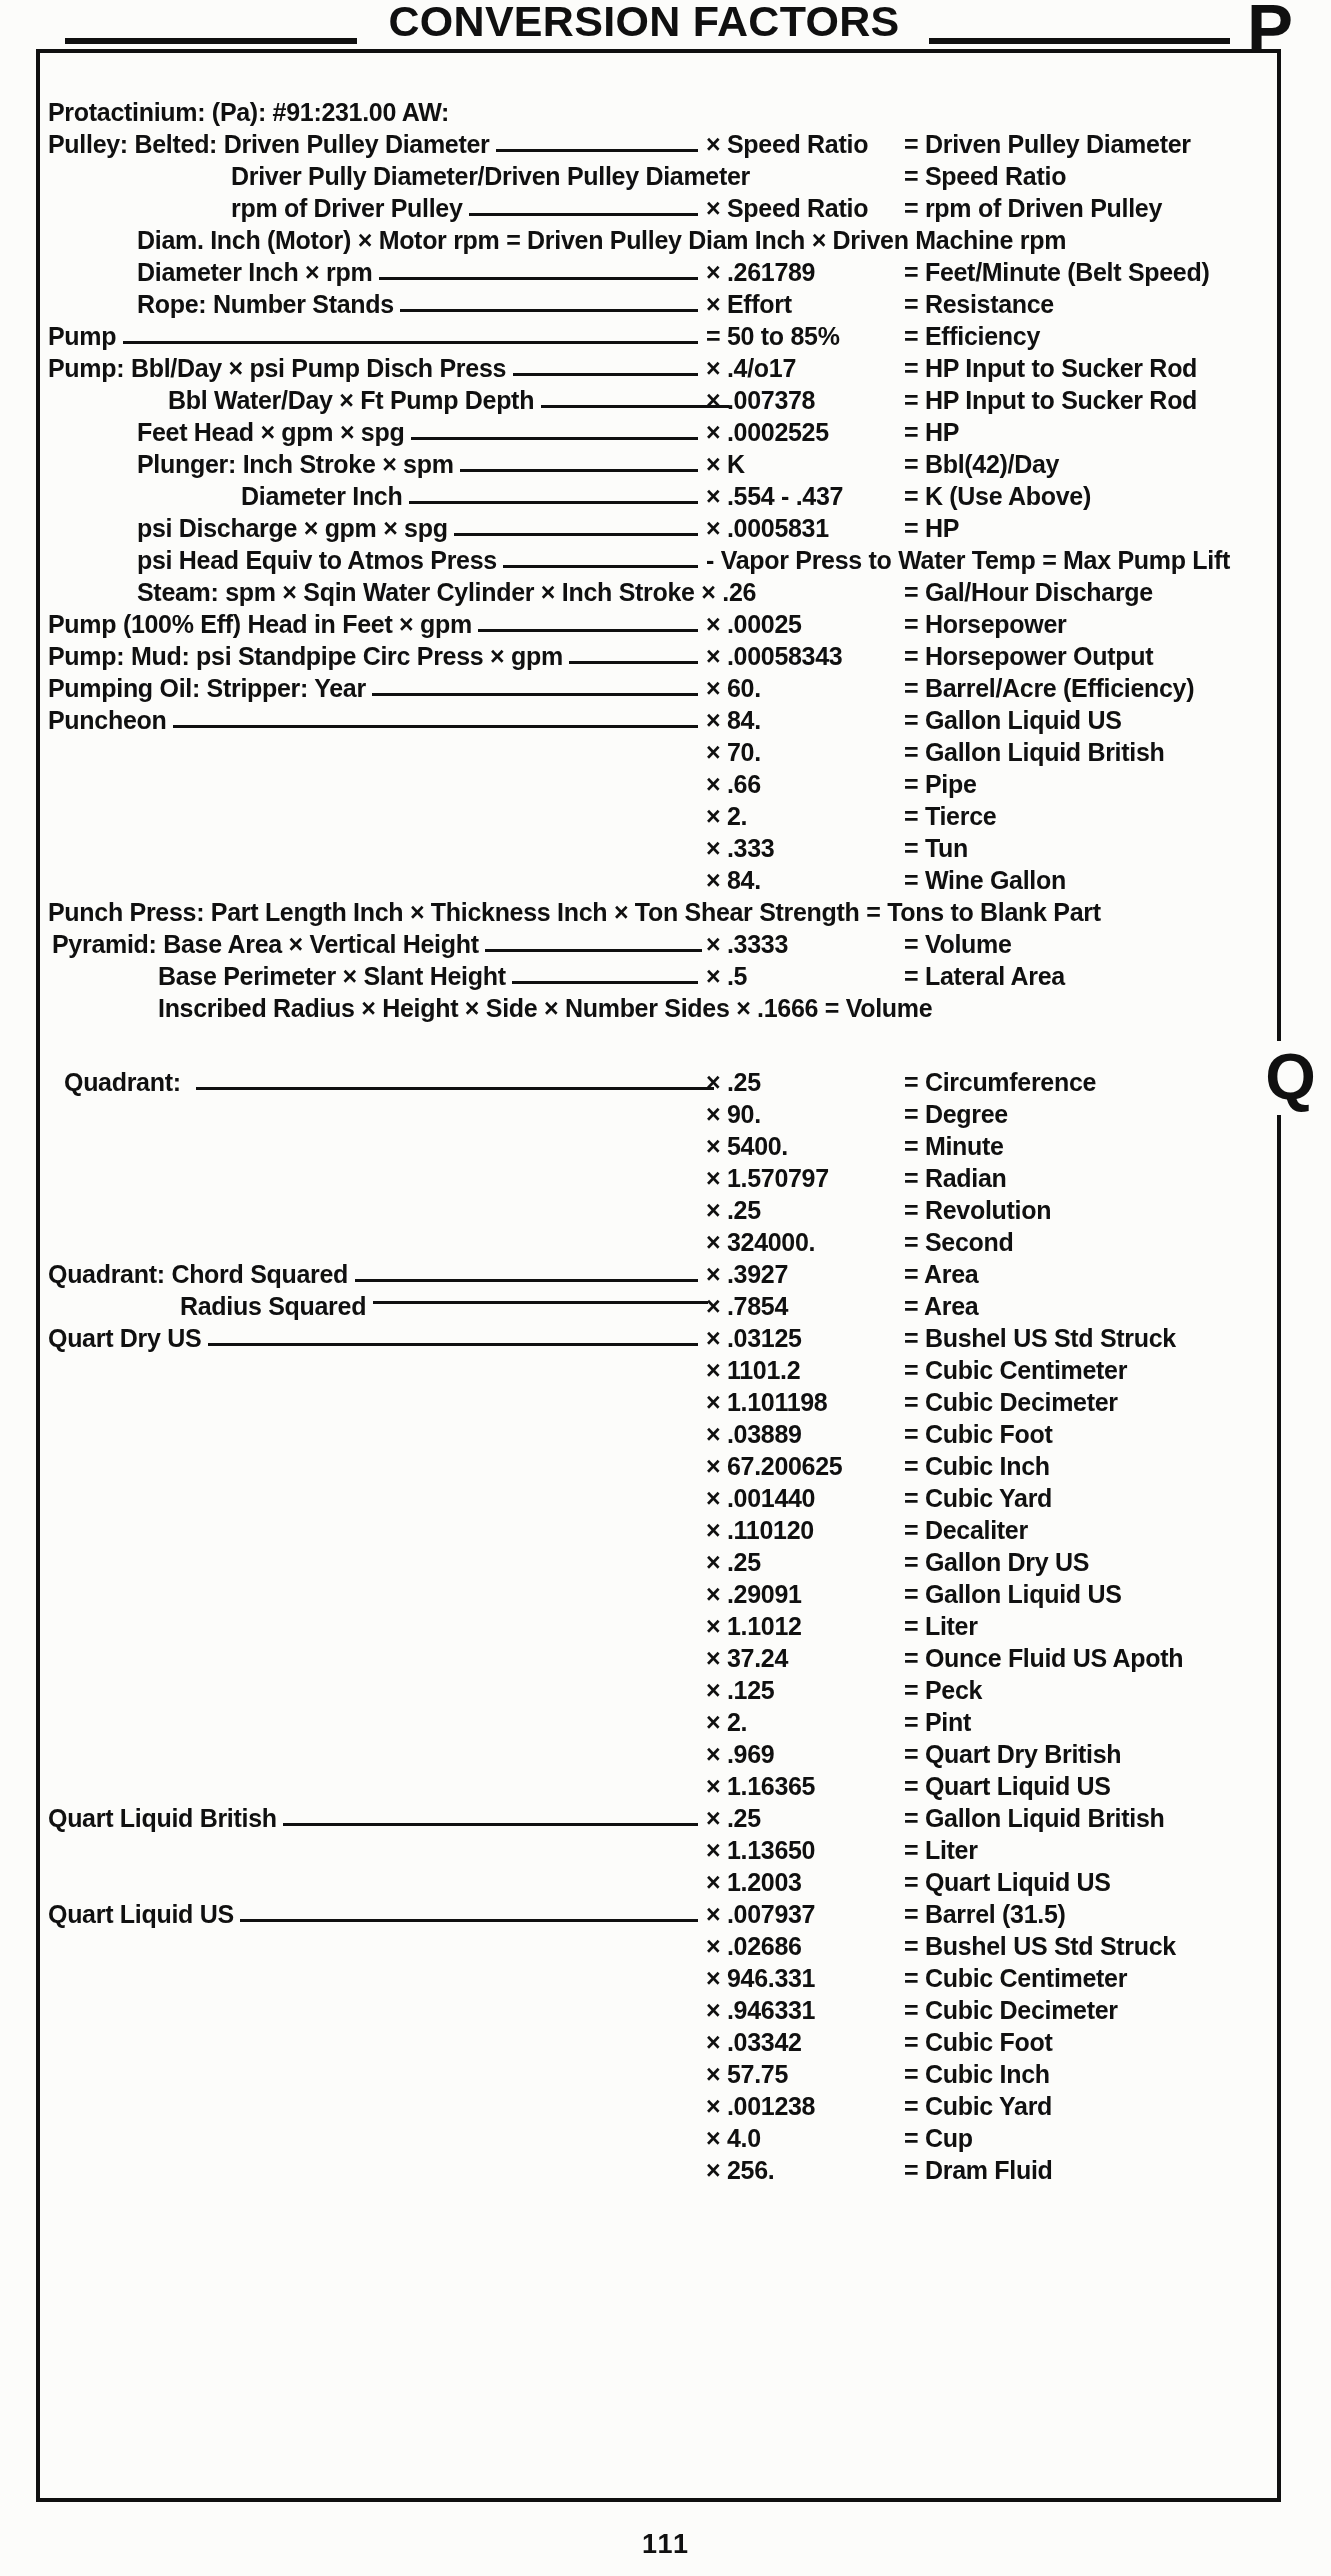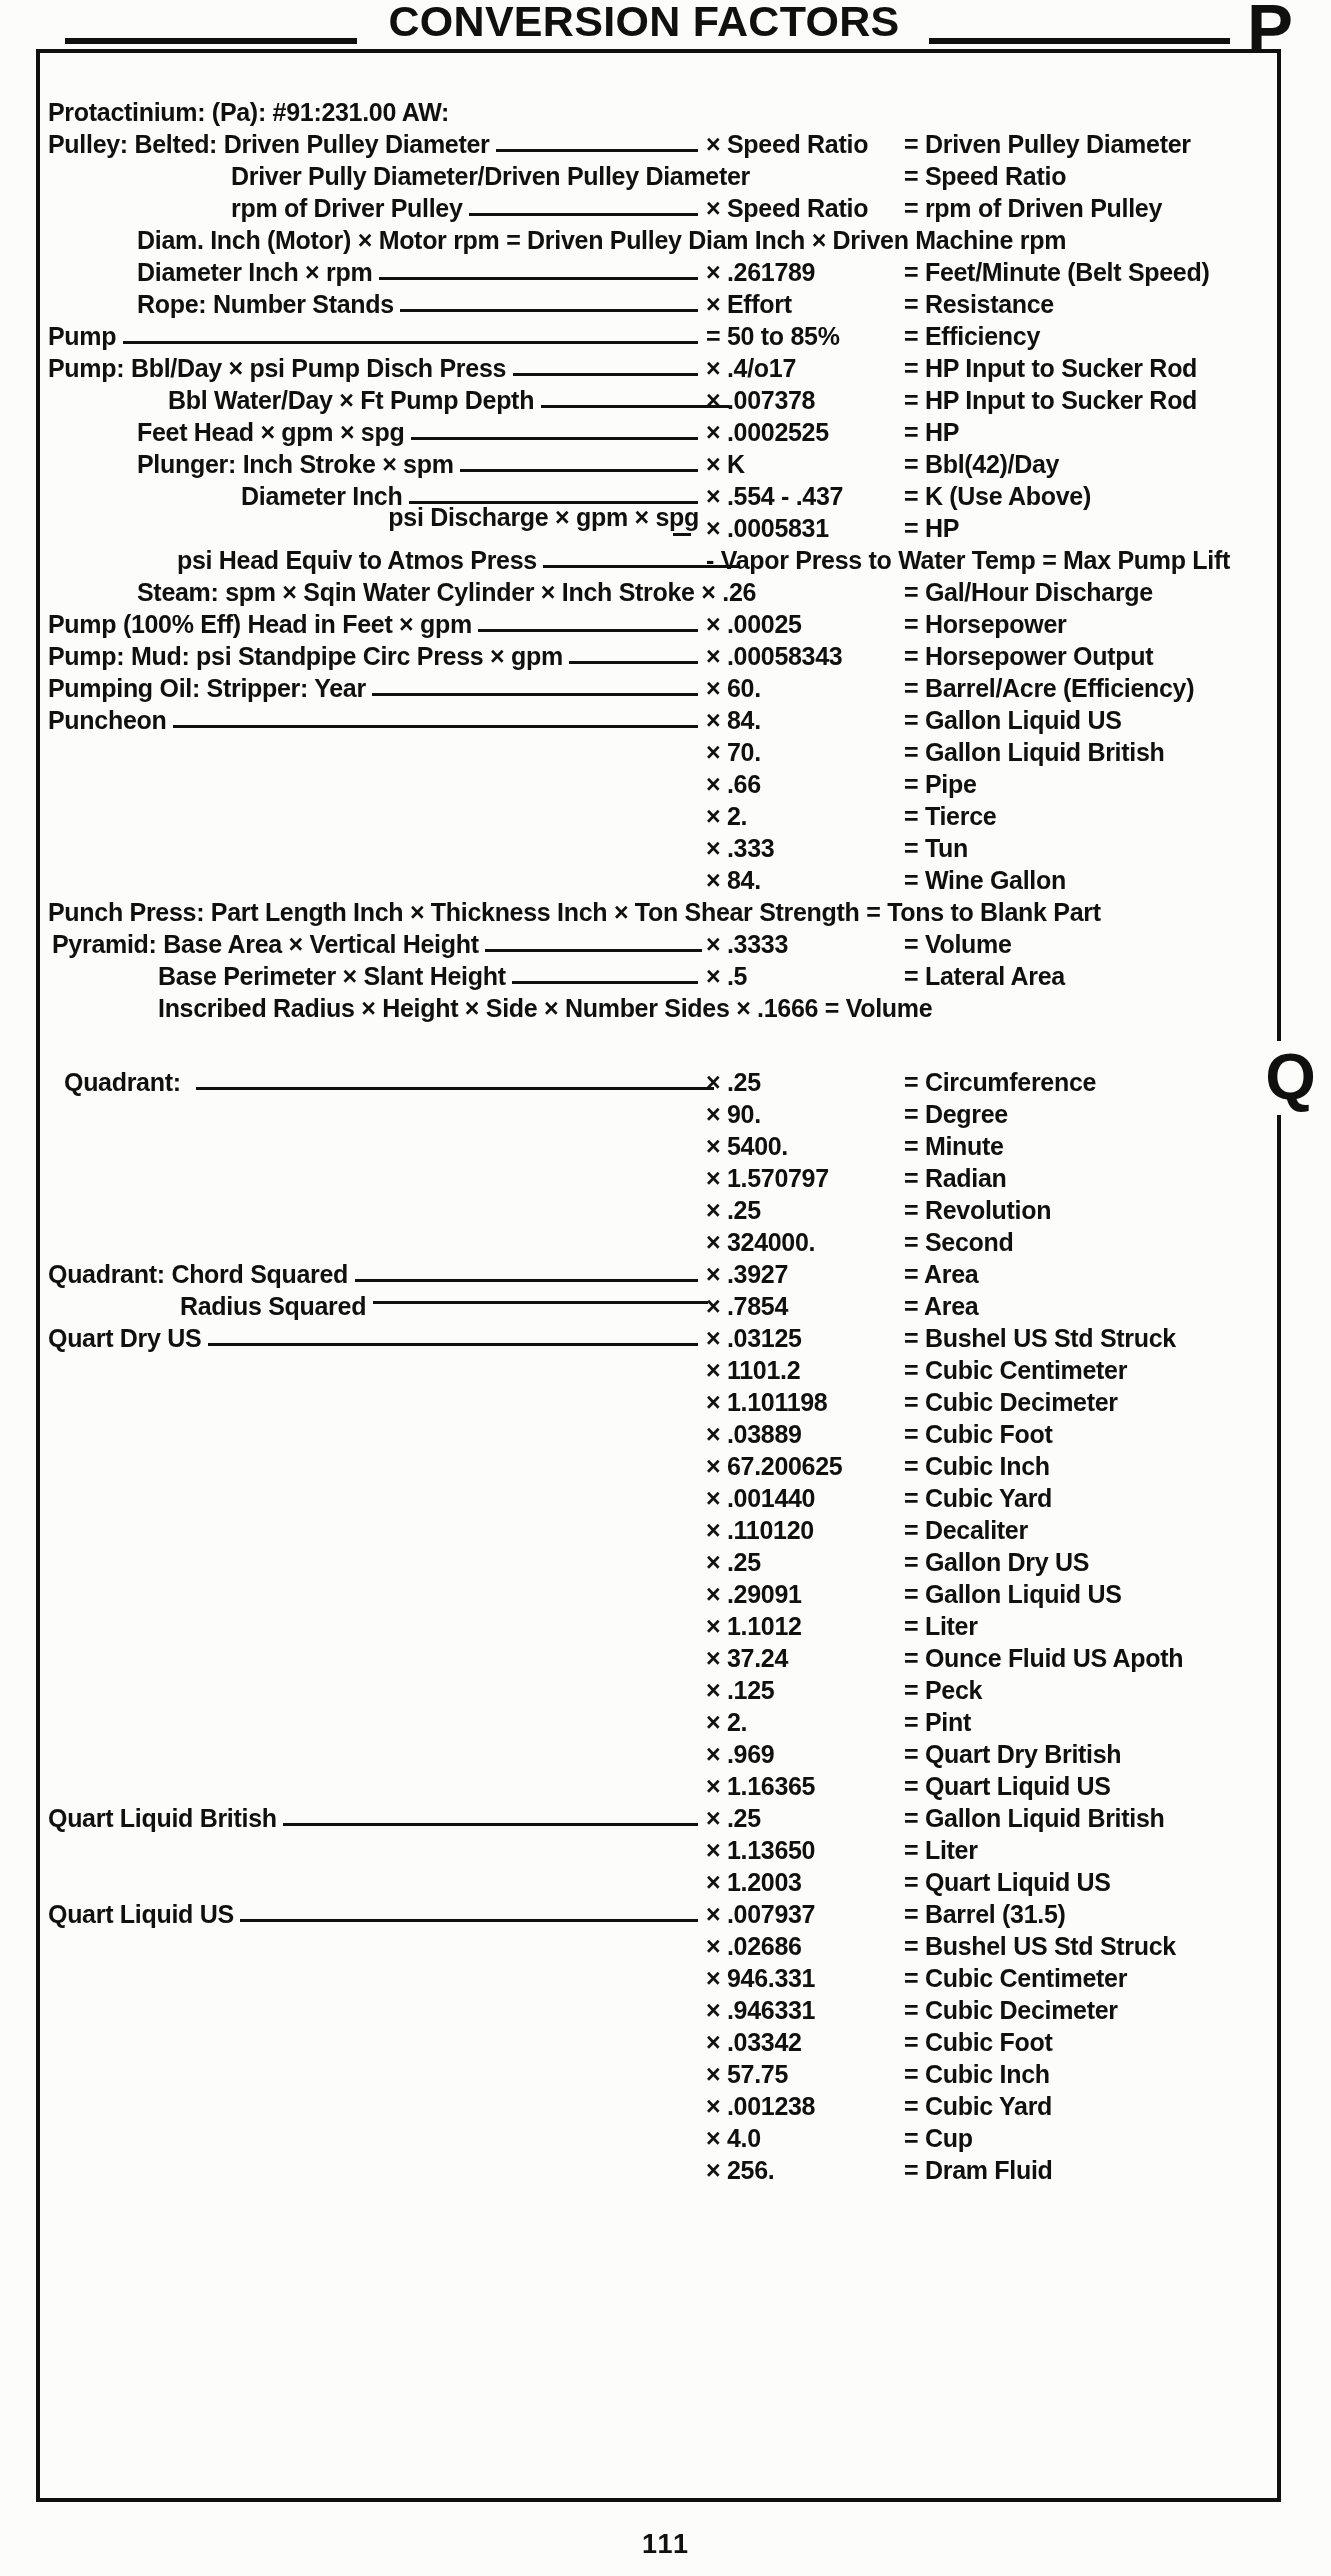--- a/index.html
+++ b/index.html
@@ -146,29 +146,29 @@
     </div>
     <div class="row">
       <div class="lwrap" style="left: 193px; width: 465px;">
         <span class="cell label">Diameter Inch</span>
         <span class="fill"></span>
       </div>
       <span class="cell mid">× .554 - .437</span>
       <span class="cell res">= K (Use Above)</span>
     </div>
     <div class="row">
-      <div class="lwrap" style="left: 82px; width: 569px; flex-direction: column;">
+      <div class="lwrap" style="left: 89px; width: 569px;">
         <span class="cell label">psi Discharge × gpm × spg</span>
         <span class="fill"></span>
       </div>
       <span class="cell mid">× .0005831</span>
       <span class="cell res">= HP</span>
     </div>
     <div class="row">
-      <div class="lwrap" style="left: 89px; width: 569px; margin-left: 40px;">
+      <div class="lwrap" style="left: 89px; width: 569px;">
         <span class="cell label">psi Head Equiv to Atmos Press</span>
         <span class="fill"></span>
       </div>
       <span class="cell mid">- Vapor Press to Water Temp = Max Pump Lift</span>
     </div>
     <div class="row">
       <div class="lwrap" style="left: 89px;">
         <span class="cell label">Steam: spm × Sqin Water Cylinder × Inch Stroke × .26</span>
       </div>
       <span class="cell res">= Gal/Hour Discharge</span>

